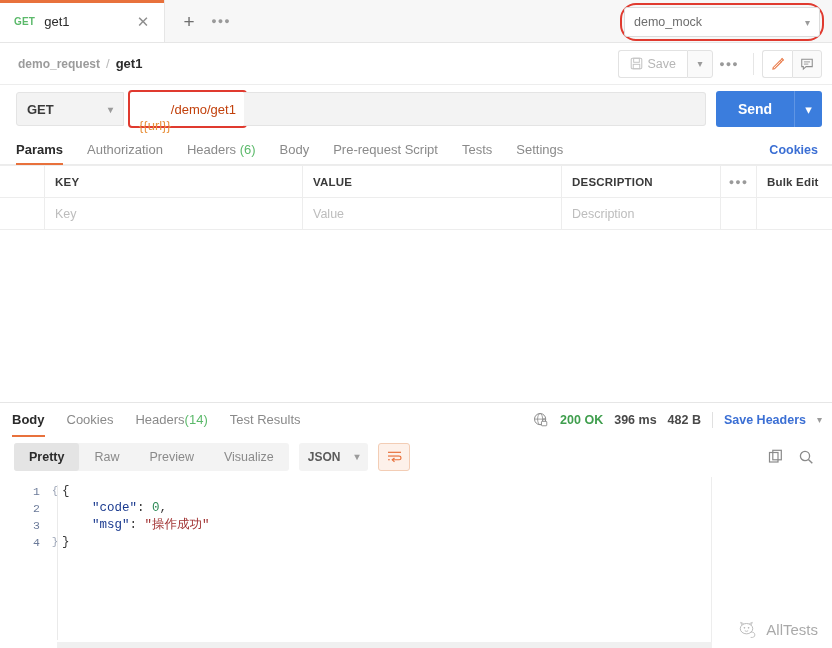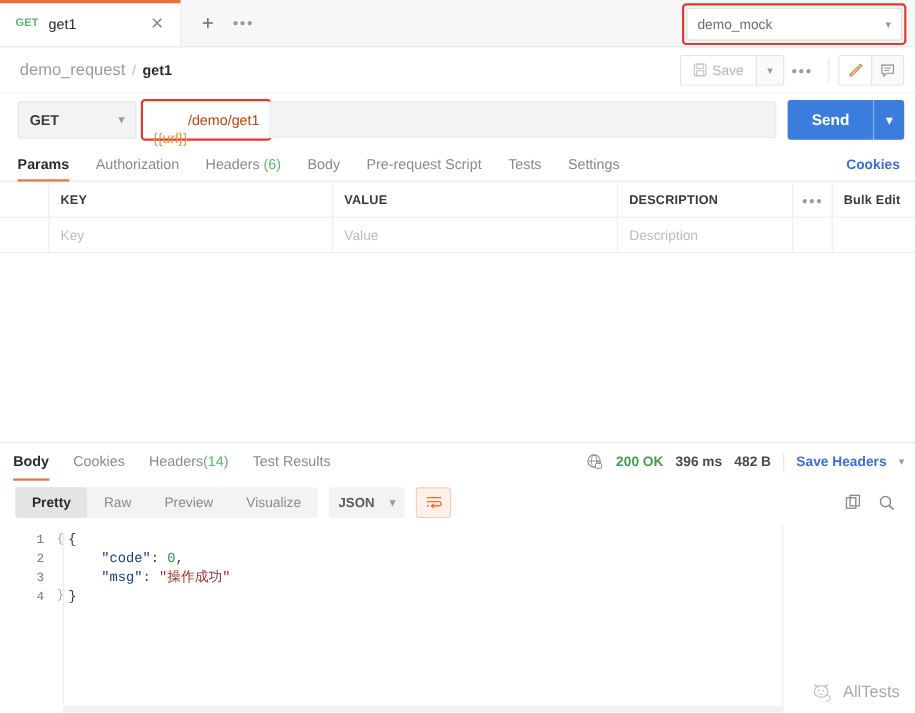--- a/index.html
+++ b/index.html
@@ -40,35 +40,35 @@
   .icon-btn {
     width:28px; height:26px; display:flex; align-items:center; justify-content:center;
     color:#8a8a8a;
   }
   .plus { font-size:19px; line-height:1; color:#6f6f6f; font-weight:300; }
   .dots { letter-spacing:1px; font-size:9px; color:#9a9a9a; }
 
   
   .env-wrap { position:absolute; right:8px; top:3px; }
   .env-annot {
-    border:2px solid #e03a2f; border-radius:4px; padding:2px;
+    border:2px solid #e03a2f; border-radius:16px; padding:2px;
   }
   .env-select {
     width:196px; height:30px; background:#fff; border:1px solid #dcdcdc; border-radius:3px;
     display:flex; align-items:center; padding:0 9px; font-size:12.5px; color:#6e6e6e;
   }
   .env-select .label { flex:1; }
   .chev { color:#9b9b9b; font-size:10px; }
 
   
   .crumbrow {
     height:42px; flex:0 0 42px; display:flex; align-items:center;
     padding: 0 10px 0 18px; border-bottom:1px solid #ededed; background:#fff;
   }
-  .crumb { font-size:15px; color:#9b9b9b; }
+  .crumb { font-size:12px; color:#9b9b9b;font-weight:bold; }
   .crumb-sep { color:#b9b9b9; margin:0 6px; }
   .crumb-cur { font-size:13px; color:#2b2b2b; font-weight:bold; }
   .crumbrow-right { margin-left:auto; display:flex; align-items:center; gap:0; }
   .save-btn {
     display:flex; align-items:center; gap:5px; height:28px; padding:0 11px;
     border:1px solid #e2e2e2; border-right:none; border-radius:3px 0 0 3px;
     color:#b6b6b6; font-size:12.5px; background:#fff;
   }
   .save-caret {
     width:26px; height:28px; border:1px solid #e2e2e2; border-radius:0 3px 3px 0;

